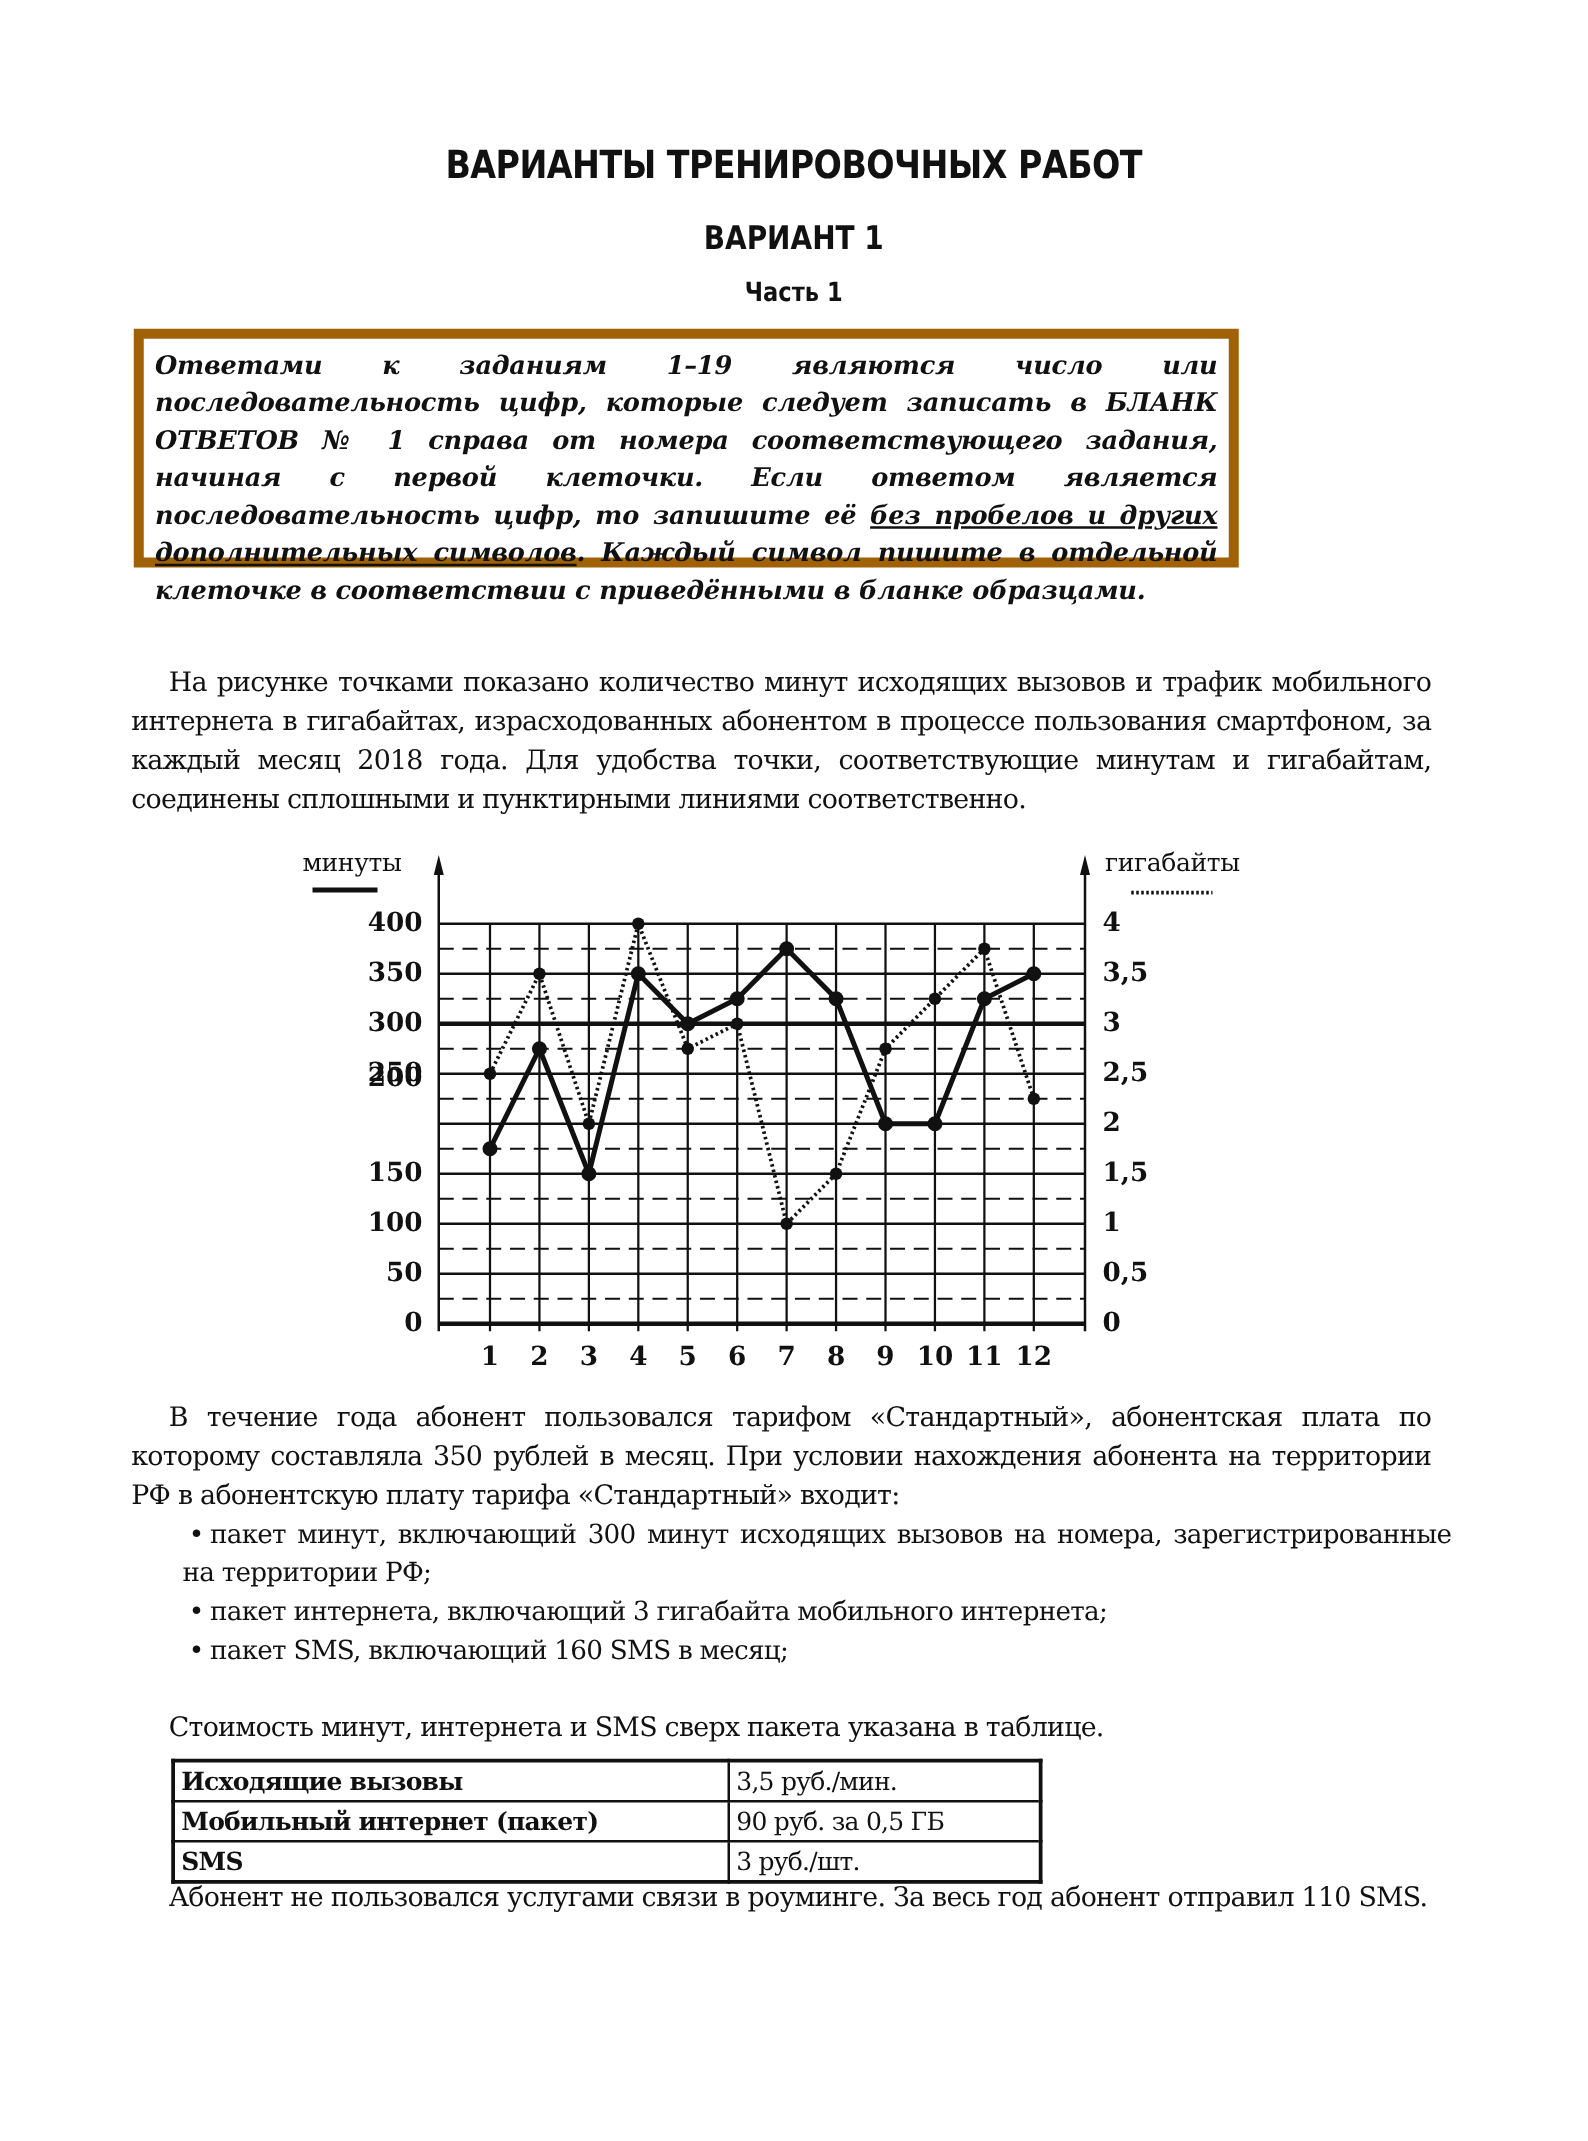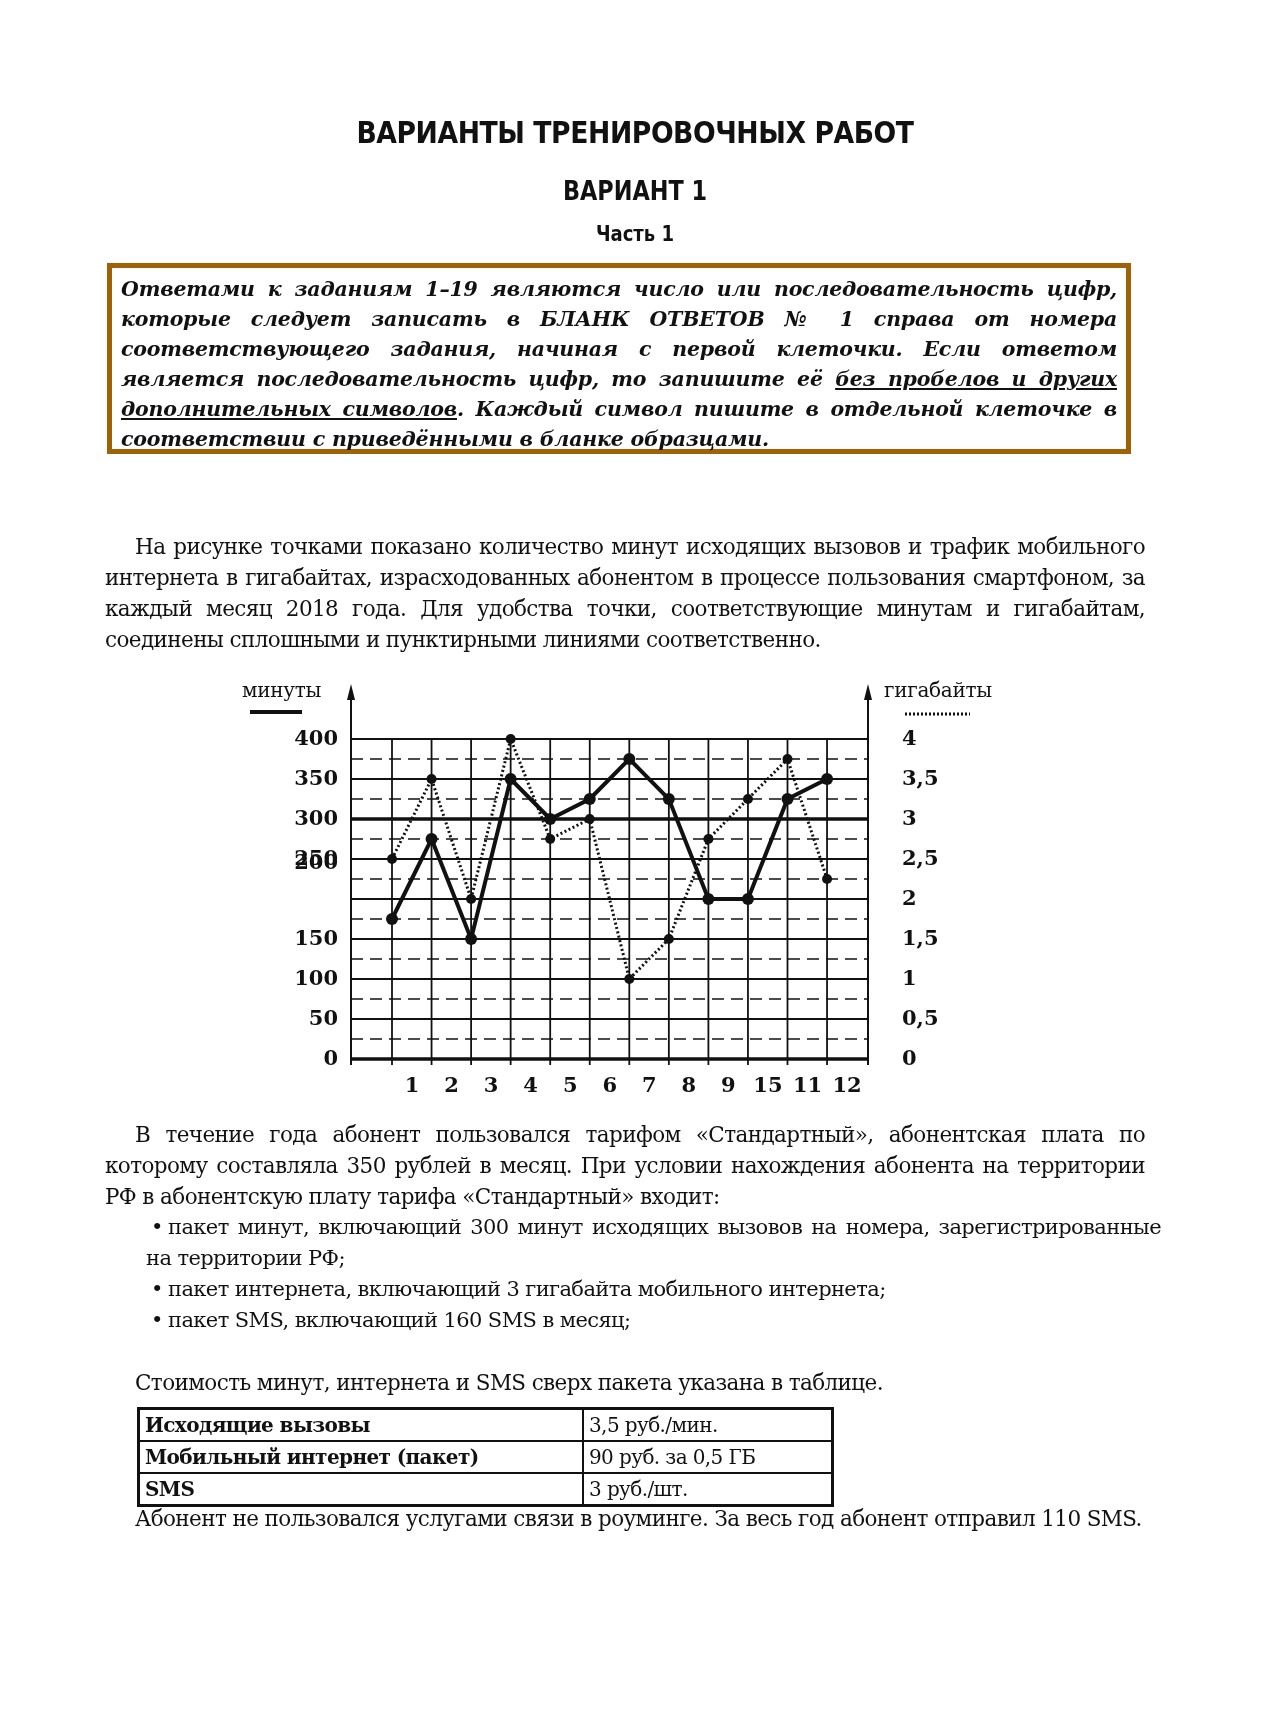--- a/index.html
+++ b/index.html
@@ -8,38 +8,38 @@
   .page { position: absolute; left: 0; top: 0; width: 1270px; height: 1713px; }
   .h1 { position: absolute; left: 0; width: 1270px; top: 114px; text-align: center;
         font-family: "DejaVu Sans", sans-serif; font-weight: bold; font-size: 31px;
         letter-spacing: -0.5px; transform: scaleX(0.86); }
   .h2 { position: absolute; left: 0; width: 1270px; top: 176px; text-align: center;
         font-family: "DejaVu Sans", sans-serif; font-weight: bold; font-size: 26px;
         transform: scaleX(0.86); }
   .h3 { position: absolute; left: 0; width: 1270px; top: 222px; text-align: center;
         font-family: "DejaVu Sans", sans-serif; font-weight: bold; font-size: 21px;
         transform: scaleX(0.86); }
-  .instr { position: absolute; left: 107px; top: 263px; width: 1024px; height: 191px;
-           border: 5px solid #a16207; padding: 6px 9px; box-sizing: border-box; }
+  .instr { position: absolute; left: 107px; top: 263px; width: 884px; height: 191px;
+           border: 8px solid #a16207; padding: 6px 9px; box-sizing: border-box; }
   .instr p { margin: 0; font-style: italic; font-weight: bold; font-size: 20.5px;
              line-height: 30px; text-align: justify; letter-spacing: -0.2px; }
   .instr u { text-decoration: underline; }
   .read-box { position: absolute; left: 107px; top: 472px; width: 1024px; height: 41px;
               border: 2px solid #111; box-sizing: border-box; text-align: center; }
   .read-box span { font-style: italic; font-weight: bold; font-size: 20.5px; line-height: 37px; }
   .para { position: absolute; left: 105px; width: 1040px; font-size: 21.5px; line-height: 31px;
           text-align: justify; letter-spacing: -0.6px; }
   .para .indent { display: inline-block; width: 30px; }
   .bullet { position: absolute; left: 146px; width: 1015px; font-size: 21px; line-height: 31px;
             letter-spacing: -0.6px; text-align: justify; }
   .bullet .dot { display: inline-block; width: 22px; text-align: center; }
   .chart { position: absolute; left: 0; top: 0; width: 1270px; height: 1650px; pointer-events: none; }
   .chart svg { position: absolute; left: 0; top: 0; }
   .axis-label { position: absolute; font-size: 20px; font-weight: normal; letter-spacing: -0.3px; }
-  .tick { position: absolute; font-size: 21px; font-weight: bold; margin-left: 20px; }
+  .tick { position: absolute; font-size: 21px; font-weight: bold; }
   table.rates { position: absolute; left: 137px; top: 1407px; width: 697px; border-collapse: collapse;
                 border: 3px solid #111; }
   table.rates td { border: 2px solid #111; font-size: 20px; height: 30px; padding: 0 5px;
                    letter-spacing: -0.6px; line-height: 28px; }
   table.rates td.c1 { width: 432px; font-weight: bold; }
 </style>
 </head>
 <body>
 
 <div class="page">
@@ -142,21 +142,21 @@
         <div class="tick" style="top: 725px; left: 882px;">4</div>
         <div class="tick" style="top: 1072px; left: 372px; width: 40px; text-align: center;">1</div>
         <div class="tick" style="top: 1072px; left: 411.55px; width: 40px; text-align: center;">2</div>
         <div class="tick" style="top: 1072px; left: 451.1px; width: 40px; text-align: center;">3</div>
         <div class="tick" style="top: 1072px; left: 490.65px; width: 40px; text-align: center;">4</div>
         <div class="tick" style="top: 1072px; left: 530.2px; width: 40px; text-align: center;">5</div>
         <div class="tick" style="top: 1072px; left: 569.75px; width: 40px; text-align: center;">6</div>
         <div class="tick" style="top: 1072px; left: 609.3px; width: 40px; text-align: center;">7</div>
         <div class="tick" style="top: 1072px; left: 648.85px; width: 40px; text-align: center;">8</div>
         <div class="tick" style="top: 1072px; left: 688.4px; width: 40px; text-align: center;">9</div>
-        <div class="tick" style="top: 1072px; left: 727.95px; width: 40px; text-align: center;">15</div>
+        <div class="tick" style="top: 1072px; left: 727.95px; width: 40px; text-align: center;">10</div>
         <div class="tick" style="top: 1072px; left: 767.5px; width: 40px; text-align: center;">11</div>
         <div class="tick" style="top: 1072px; left: 807.05px; width: 40px; text-align: center;">12</div>
       </div>
   </div>
 
   <div class="para" style="top:1119px;"><span class="indent"></span><span>В течение года абонент пользовался тарифом «Стандартный», абонентская плата по которому составляла 350 рублей в месяц. При условии нахождения абонента на территории РФ в абонентскую плату тарифа «Стандартный» входит:</span></div>
 
   <div class="bullet" style="top:1212px;"><span class="dot">•</span><span>пакет минут, включающий 300 минут исходящих вызовов на номера, зарегистрированные на территории РФ;</span></div>
   <div class="bullet" style="top:1274px;"><span class="dot">•</span><span>пакет интернета, включающий 3 гигабайта мобильного интернета;</span></div>
   <div class="bullet" style="top:1305px;"><span class="dot">•</span><span>пакет SMS, включающий 160 SMS в месяц;</span></div>

